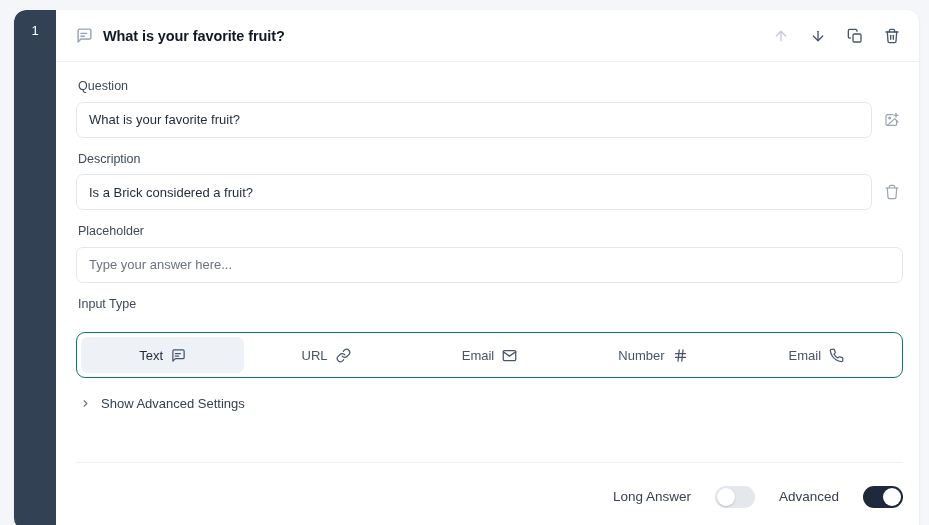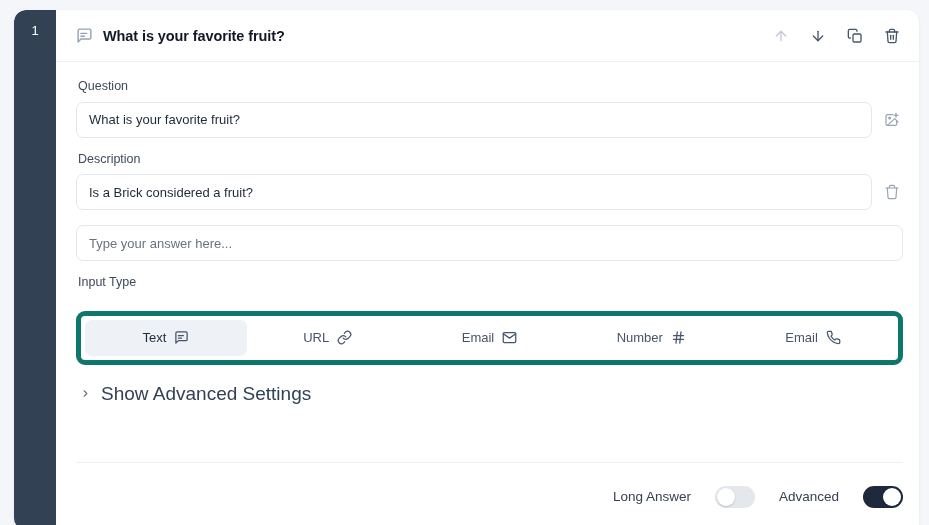--- a/index.html
+++ b/index.html
@@ -159,21 +159,21 @@
     justify-content: center;
     color: #9aa4b2;
     background: none;
     border: 0;
     padding: 0;
     cursor: pointer;
   }
 
   
   .seg-wrap {
-    border: 5px solid #0f766e;
+    border: 1px solid #0f766e;
     border-radius: 9px;
     padding: 4px;
     display: flex;
     margin-bottom: 14px;
     box-sizing: border-box;
     background: #ffffff;
   }
   .seg {
     flex: 1 1 0;
     height: 36px;
@@ -199,21 +199,21 @@
     display: flex;
     align-items: center;
     color: #475569;
   }
 
   
   .advanced {
     display: flex;
     align-items: center;
     gap: 10px;
-    font-size: 19px;
+    font-size: 13px;
     color: #334155;
     cursor: pointer;
     padding: 4px 0 4px 4px;
     width: max-content;
   }
   .advanced .chev {
     color: #6b7280;
     display: flex;
     align-items: center;
   }
@@ -351,20 +351,21 @@
           </div>
           <button class="side-btn">
             <svg width="16" height="16" viewBox="0 0 24 24" fill="none" stroke="currentColor" stroke-width="1.8" stroke-linecap="round" stroke-linejoin="round">
               <polyline points="3 6 5 6 21 6"></polyline>
               <path d="M19 6l-1 14a2 2 0 0 1-2 2H8a2 2 0 0 1-2-2L5 6"></path>
               <path d="M8 6V4a2 2 0 0 1 2-2h4a2 2 0 0 1 2 2v2"></path>
             </svg>
           </button>
         </div>
 
+        <div class="field-label">Placeholder</div>
         <div class="field-row">
           <div class="input placeholder" title="Type your answer here...">
             <span class="val">Type your answer here...</span>
           </div>
         </div>
 
         <div class="field-label tight">Input Type</div>
         <div class="seg-wrap">
 
           <button class="seg active">

